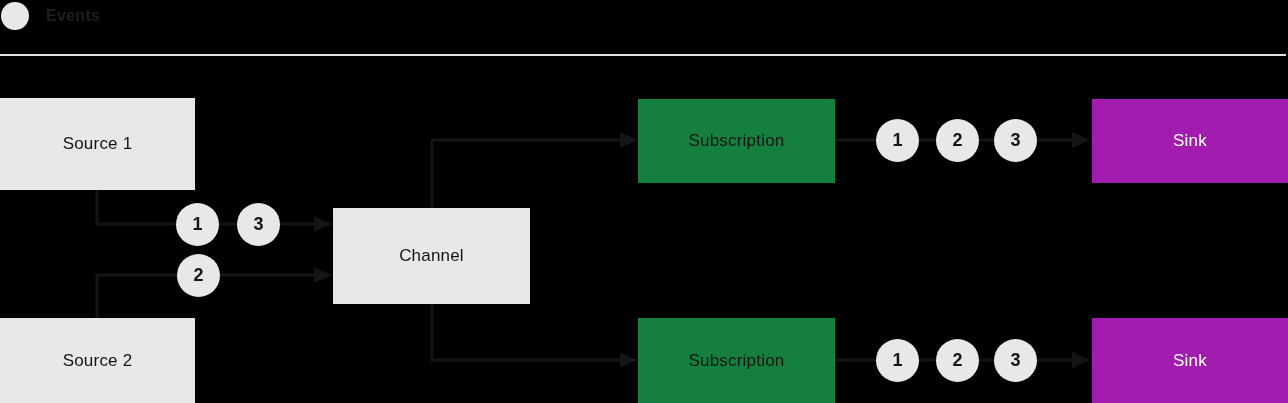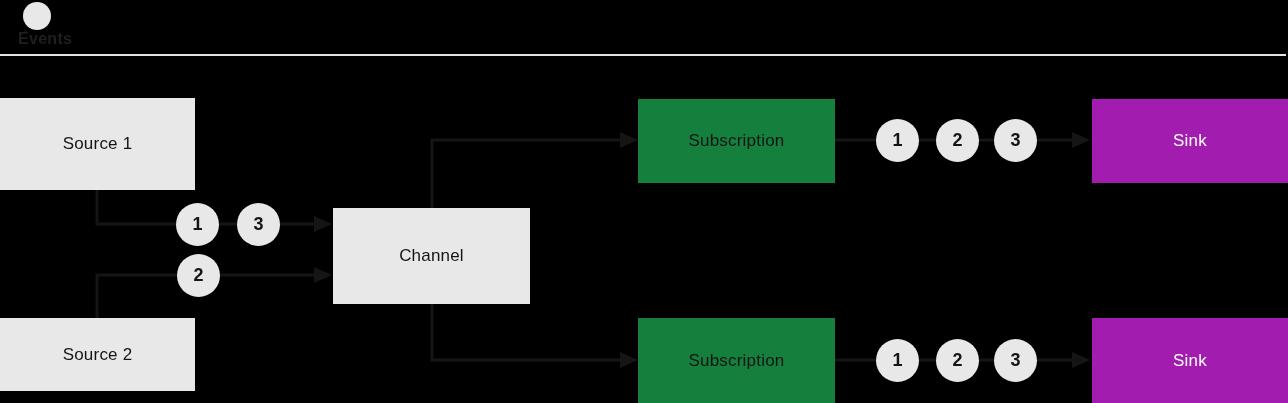--- a/index.html
+++ b/index.html
@@ -44,21 +44,20 @@
     font-size: 18px;
     font-weight: bold;
     color: #151515;
   }
 
   .legend {
     position: absolute;
     left: 1px; top: 2px;
     display: flex;
     align-items: center;
-    flex-direction: column;
   }
   .legend-dot {
     width: 28px; height: 28px;
     border-radius: 50%;
     background: #e8e8e8;
   }
   .legend-label {
     margin-left: 17px;
     font-size: 16px;
     font-weight: bold;
@@ -98,21 +97,21 @@
       <polygon points="314,267 332,275 314,283"></polygon>
       <polygon points="620,132 638,140 620,148"></polygon>
       <polygon points="620,352 638,360 620,368"></polygon>
       <polygon points="1072,132 1090,140 1072,148"></polygon>
       <polygon points="1072,352 1090,360 1072,368"></polygon>
     </g>
   </svg>
 
   <div class="node gray" style="left:0; top:98; top:98px; width:195px; height:92px;">Source 1</div>
 
-  <div class="node gray" style="left:0; top:318px; width:195px; height:73px;">Source 2</div>
+  <div class="node gray" style="left:0; top:318px; width:195px; height:85px;">Source 2</div>
 
   <div class="node gray" style="left:333px; top:208px; width:197px; height:96px;">Channel</div>
 
   <div class="node lblue" style="left:638px; top:99px; width:197px; height:84px;">Subscription</div>
 
   <div class="node lblue" style="left:638px; top:318px; width:197px; height:85px;">Subscription</div>
 
   <div class="node blue" style="left:1092px; top:99px; width:196px; height:84px;">Sink</div>
 
   <div class="node blue" style="left:1092px; top:318px; width:196px; height:85px;">Sink</div>

